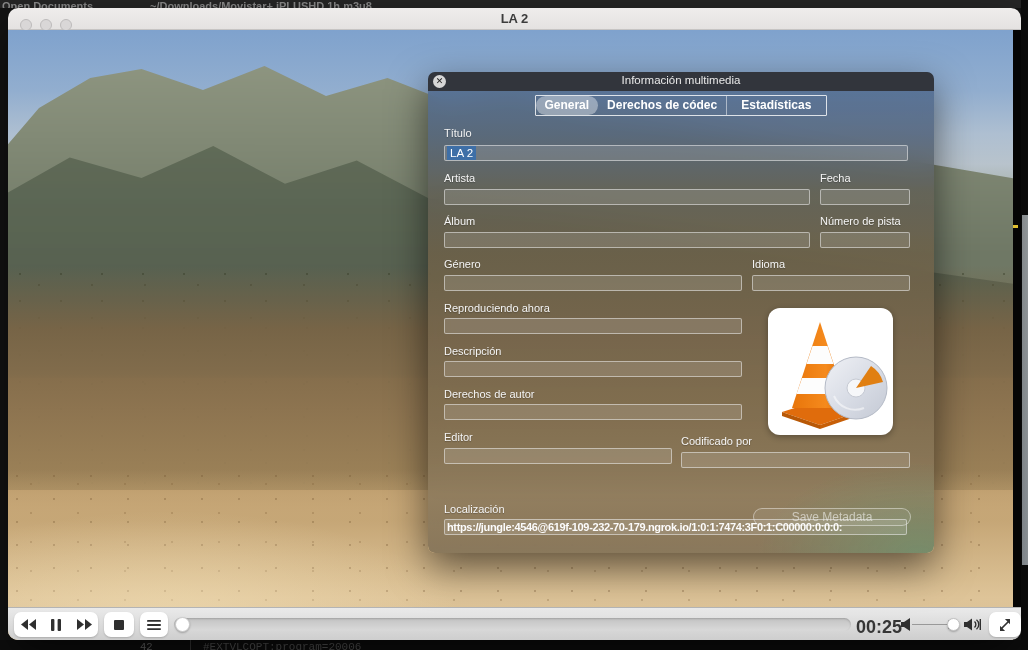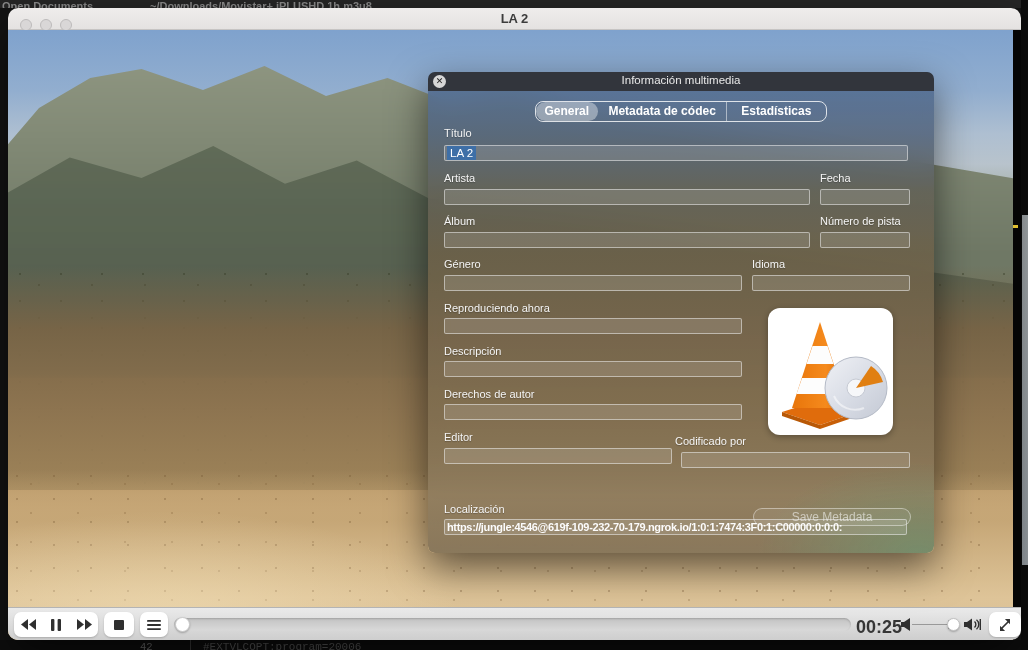--- a/index.html
+++ b/index.html
@@ -78,21 +78,21 @@
         rgba(80,110,152,.88) 0%, rgba(84,101,124,.88) 13%,
         rgba(97,96,86,.88) 25%, rgba(108,96,72,.88) 38%,
         rgba(118,102,76,.88) 55%, rgba(128,110,80,.88) 72%,
         rgba(139,121,92,.88) 88%, rgba(128,112,86,.88) 100%);
     backdrop-filter: blur(12px); }
   .dialog-header { position:absolute; left:0; top:0; right:0; height:19px; background:#32353c; }
   .dialog-title { position:absolute; left:0; right:0; top:2px; text-align:center; font-size:11.5px; color:#e9e9e9; }
   .dialog-close { position:absolute; left:5px; top:3px; width:13px; height:13px; border-radius:50%;
     background:#d6d6d6; color:#222; font-size:9px; font-weight:700; line-height:13px; text-align:center; }
   .tabbar { position:absolute; left:107px; top:23px; width:292px; height:21px; display:flex;
-    border:1px solid rgba(255,255,255,.8); border-radius:8px; overflow:hidden;margin-top:6px; }
+    border:1px solid rgba(255,255,255,.8); border-radius:1px; overflow:hidden; }
   .tab { height:100%; line-height:19px; text-align:center; font-size:12px; font-weight:700; color:#fff; }
   .tab.selected { background:rgba(255,255,255,.38); border-radius:11px; }
   .tab.sep { box-shadow:-1px 0 0 rgba(255,255,255,.5); }
 
   .fld-label { position:absolute; font-size:11px; font-weight:500; color:#f4f4f4; text-shadow:0 1px 1px rgba(0,0,0,.25); white-space:nowrap; }
   .fld-input { position:absolute; height:16px; background:rgba(255,255,255,.13);
     border:1px solid rgba(236,236,236,.55); border-radius:2px; overflow:hidden;
     font-size:11.5px; color:#fff; line-height:14px; padding:0 2px; white-space:nowrap; }
   .sel-text { display:inline-block; background:#3e6fa7; color:#fff; padding:0 3px; font-size:11.5px; line-height:14px; }
   .url-text { font-size:11px; font-weight:600; letter-spacing:-0.35px; color:#fcfcfc; }
@@ -199,21 +199,21 @@
   </div>
 
   <div class="dialog">
     <div class="dialog-body"></div>
     <div class="dialog-header">
       <div class="dialog-close">✕</div>
       <div class="dialog-title">Información multimedia</div>
     </div>
     <div class="tabbar">
       <div class="tab selected" style="width:62px">General</div>
-      <div class="tab" style="width:130px">Metadata de códec</div>
+      <div class="tab" style="width:130px">Derechos de códec</div>
       <div class="tab sep" style="width:100px">Estadísticas</div>
     </div>
 
     <div class="fld-label" style="left:16px;top:55px">Título</div>
     <div class="fld-input" style="left:16px;top:73px;width:464px"><span class="sel-text">LA 2</span></div>
 
     <div class="fld-label" style="left:16px;top:100px">Artista</div>
     <div class="fld-input" style="left:16px;top:117px;width:366px"></div>
     <div class="fld-label" style="left:392px;top:100px">Fecha</div>
     <div class="fld-input" style="left:392px;top:117px;width:90px"></div>
@@ -232,21 +232,21 @@
     <div class="fld-input" style="left:16px;top:246px;width:298px"></div>
 
     <div class="fld-label" style="left:16px;top:273px">Descripción</div>
     <div class="fld-input" style="left:16px;top:289px;width:298px"></div>
 
     <div class="fld-label" style="left:16px;top:316px">Derechos de autor</div>
     <div class="fld-input" style="left:16px;top:332px;width:298px"></div>
 
     <div class="fld-label" style="left:16px;top:359px">Editor</div>
     <div class="fld-input" style="left:16px;top:376px;width:228px"></div>
-    <div class="fld-label" style="left:247px;top:363px">Codificado por</div>
+    <div class="fld-label" style="left:253px;top:363px">Codificado por</div>
     <div class="fld-input" style="left:253px;top:380px;width:229px"></div>
 
     <div class="vlc-art">
       <svg width="125" height="127" viewBox="0 0 125 127">
         <defs>
           <linearGradient id="cdg" x1="0" y1="0" x2="1" y2="1">
             <stop offset="0" stop-color="#f0f1f5"></stop>
               <stop offset=".5" stop-color="#d9dde6"></stop>
               <stop offset="1" stop-color="#c4c9d4"></stop>
           </linearGradient>

